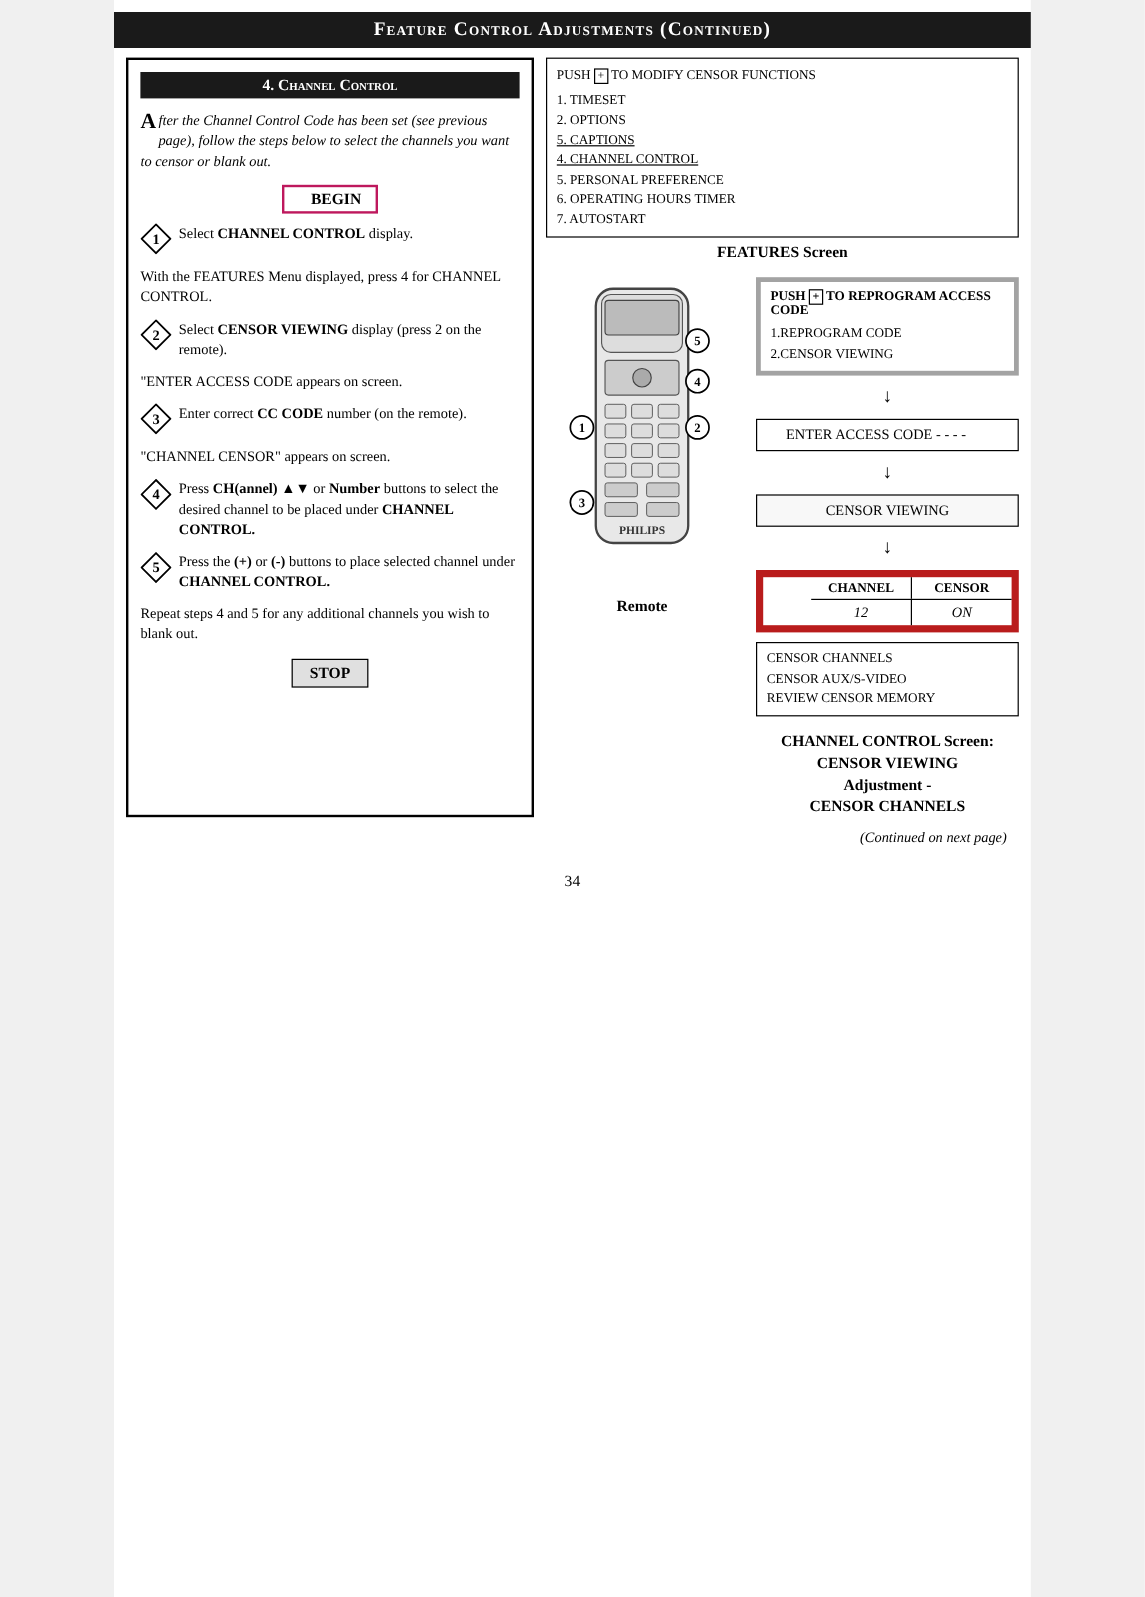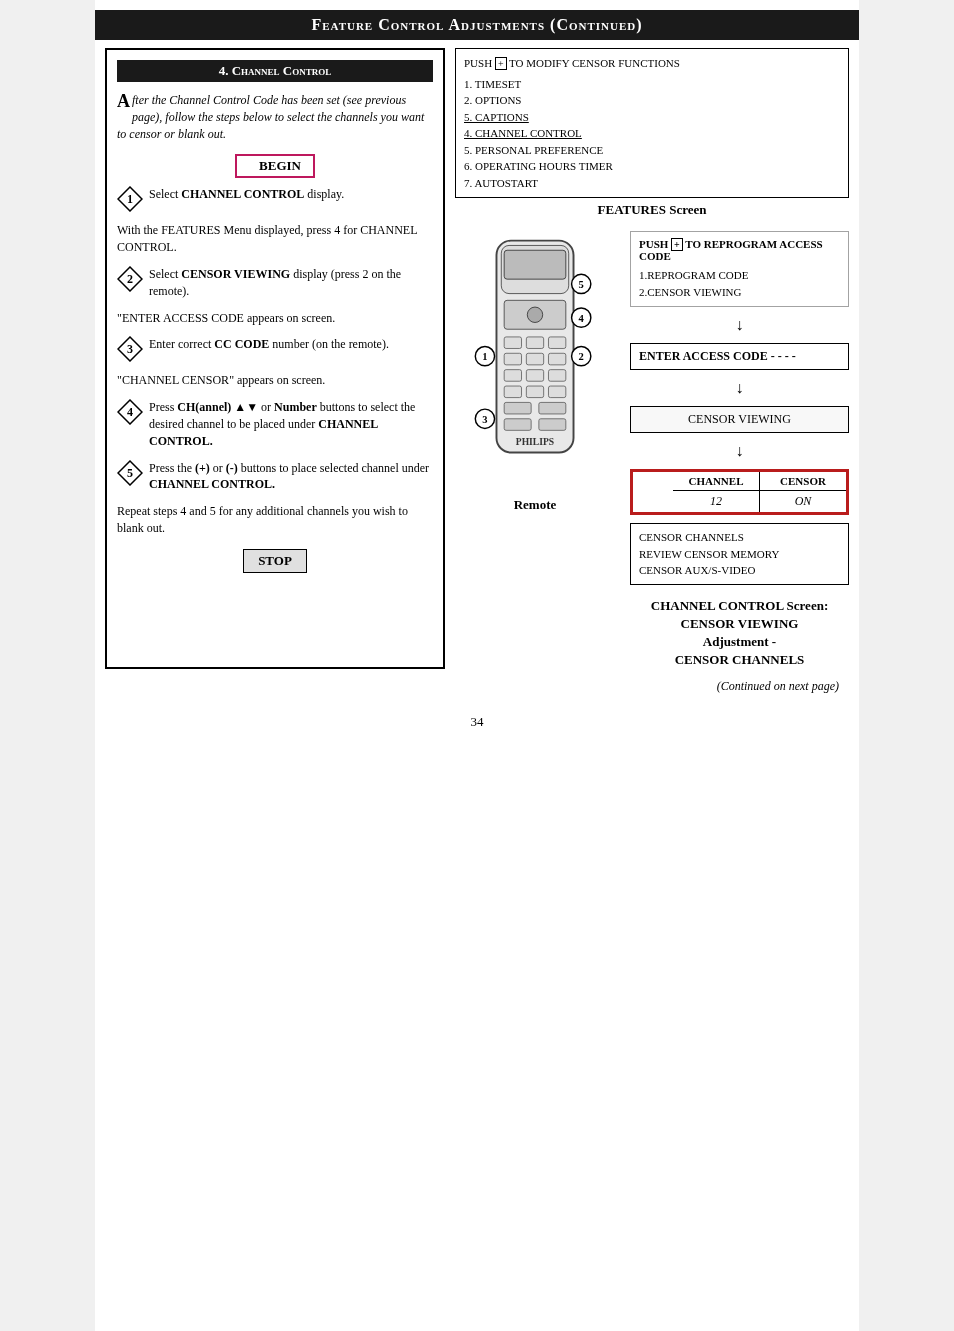--- a/index.html
+++ b/index.html
@@ -153,33 +153,33 @@
       margin-top: 6px;
     }
     .right-screens {
       flex: 1;
       display: flex;
       flex-direction: column;
       gap: 8px;
     }
     .access-code-box {
       border: 1px solid #000;
-      padding: 5px 8px;
-      font-size: 12px;
-      font-weight: bold;
+      padding: 5px 24px;
+      font-size: 12px;
+      font-weight: normal;
     }
     .censor-viewing-box {
       border: 1px solid #000;
       padding: 5px 8px;
       font-size: 12px;
       text-align: center;
       background: #f8f8f8;
     }
     .channel-censor-box {
-      border: 3px solid #b91c1c;
+      border: 6px solid #b91c1c;
       font-size: 12px;
       padding-left: 40px;
     }
     .channel-censor-header {
       display: flex;
       border-bottom: 1px solid #000;
     }
     .channel-censor-header div {
       flex: 1;
       text-align: center;
@@ -221,21 +221,21 @@
       line-height: 1.4;
       margin-top: 4px;
     }
     .arrow-down {
       text-align: center;
       font-size: 16px;
       line-height: 1;
       margin: 2px 0;
     }
     .reprogram-box {
-      border: 1px solid #a3a3a3;
+      border: 4px solid #a3a3a3;
       padding: 6px 8px;
     }
     .reprogram-push {
       font-size: 11px;
       font-weight: bold;
       margin-bottom: 5px;
     }
     .reprogram-items {
       font-size: 11px;
       line-height: 1.5;
@@ -457,22 +457,22 @@
               <div>CENSOR</div>
             </div>
             <div class="channel-censor-values">
               <div>12</div>
               <div>ON</div>
             </div>
           </div>
 
           <div class="bottom-screen-box">
             <div>CENSOR CHANNELS</div>
+            <div>CENSOR AUX/S-VIDEO</div>
             <div>REVIEW CENSOR MEMORY</div>
-            <div>CENSOR AUX/S-VIDEO</div>
           </div>
 
           <div class="channel-control-label">
             <div>CHANNEL CONTROL Screen:</div>
             <div>CENSOR VIEWING</div>
             <div>Adjustment -</div>
             <div>CENSOR CHANNELS</div>
           </div>
         </div>
       </div>

